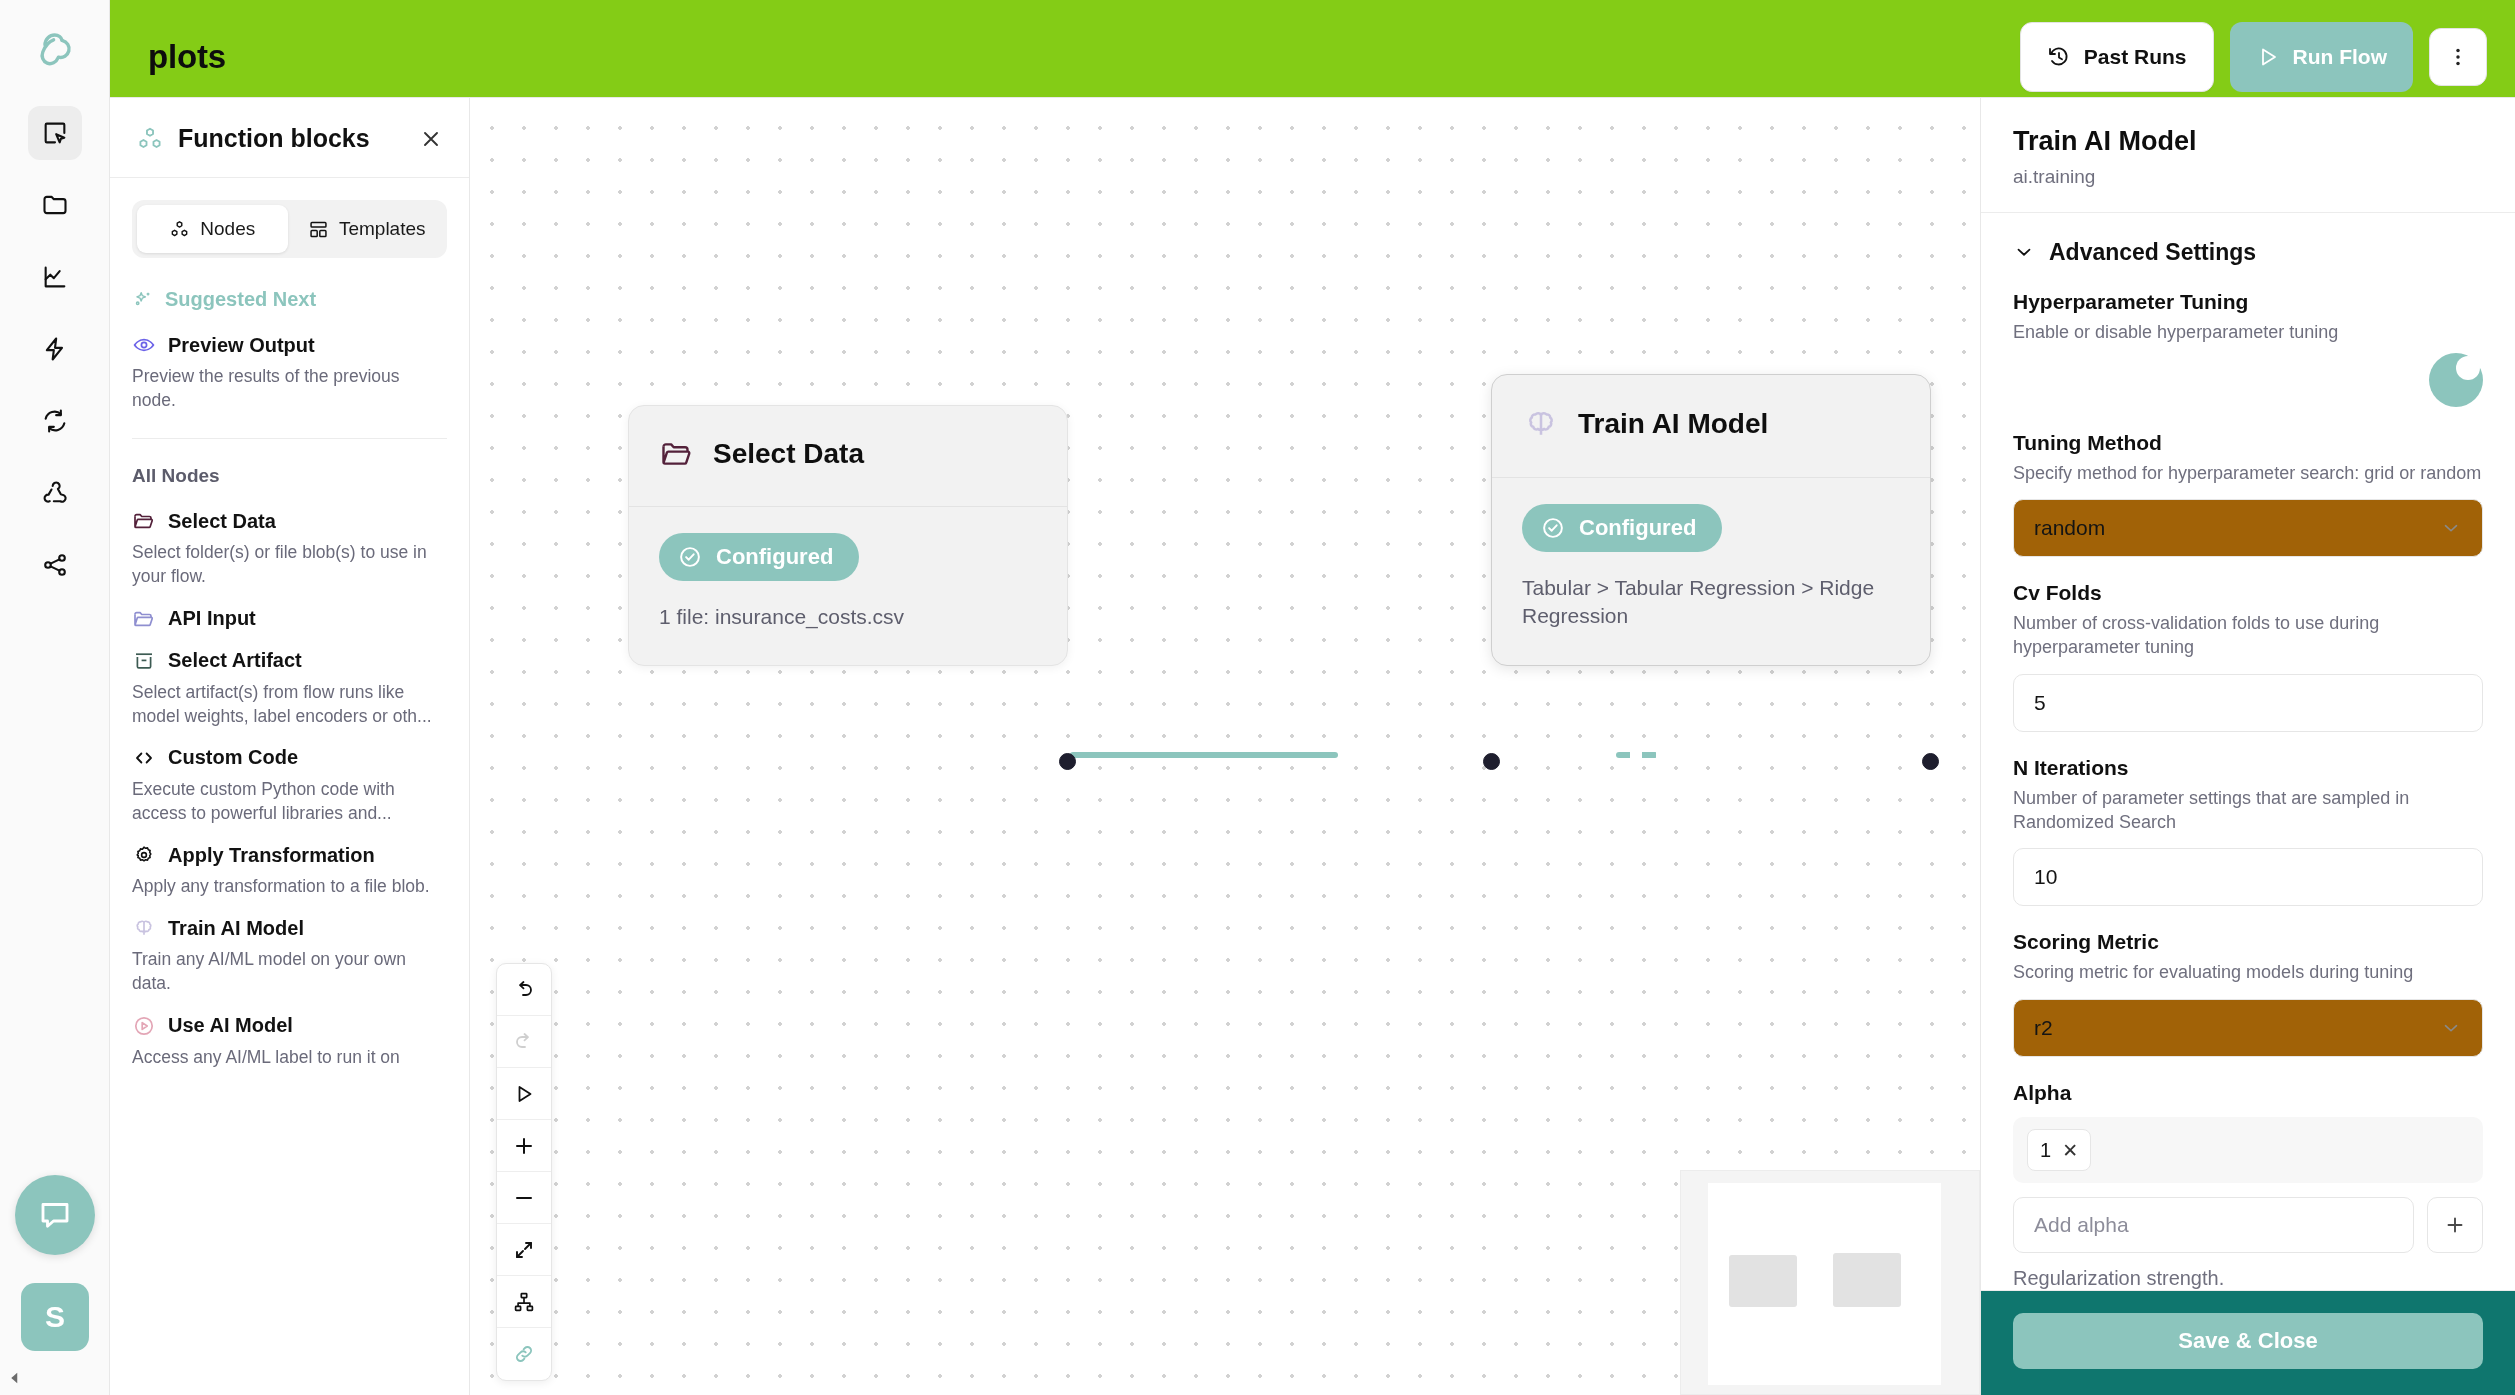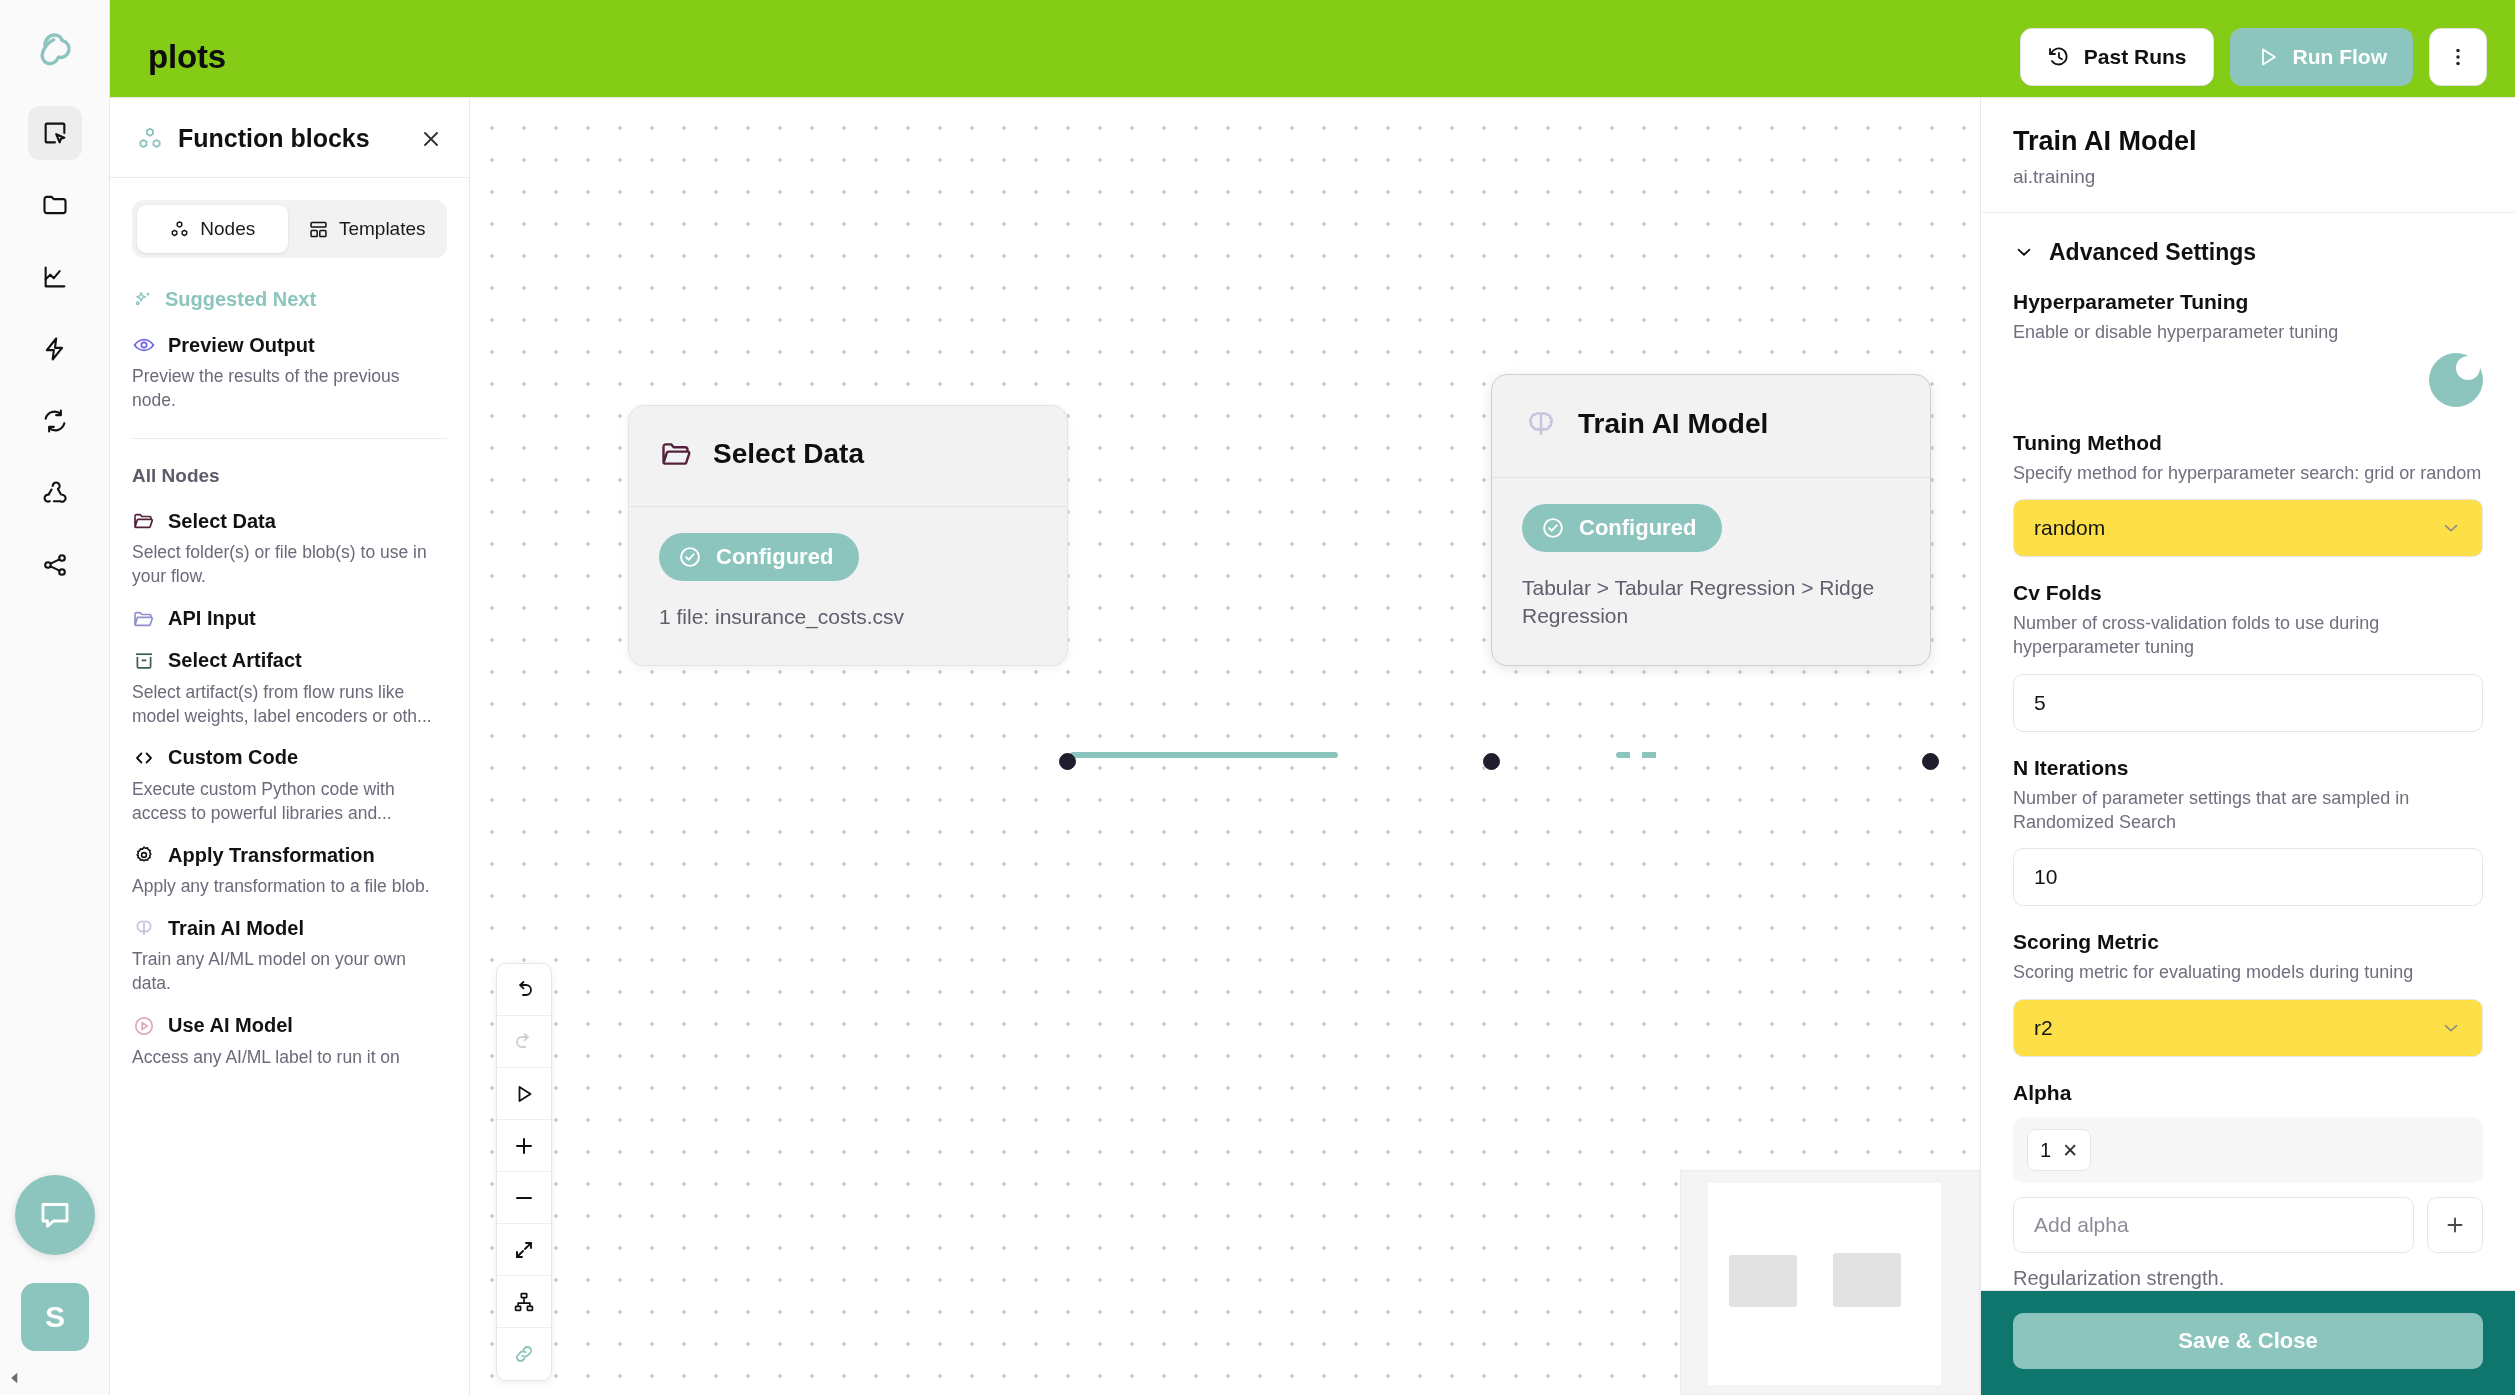--- a/index.html
+++ b/index.html
@@ -51,21 +51,21 @@
   .topbar {
     height: 98px; flex: 0 0 98px;
     background: #84cc16;
     border-bottom: 1px solid #e8e8e8;
     display:flex; align-items:center;
     padding: 17px 28px 0 38px;
   }
   .topbar-title { font-size: 33px; font-weight: 700; color:#0d0d0d; letter-spacing:-.2px; }
   .topbar-right { margin-left:auto; display:flex; align-items:center; gap: 16px; }
   .btn {
-    height: 58px; border-radius: 12px; display:flex; align-items:center; gap:13px;
+    height: 70px; border-radius: 12px; display:flex; align-items:center; gap:13px;
     padding: 0 26px; font-size: 21px; cursor:pointer; white-space:nowrap;
   }
   .btn-light { background:#fff; border:1px solid #e3e3e3; color:#111; font-weight:600;
     box-shadow: 0 1px 2px rgba(0,0,0,.04); }
   .btn-primary { background:#8cc5bd; color:#fff; font-weight:600; border:none; }
   .btn-kebab { width:58px; height:58px; justify-content:center; padding:0;
     background:#fff; border:1px solid #e3e3e3; border-radius:12px; cursor:pointer;
     display:flex; align-items:center; }
 
   
@@ -188,21 +188,21 @@
     margin-left:auto; width: 54px; height: 30px; border-radius: 999px;
     background:#8cc5bd; position:relative; cursor:pointer; flex:0 0 54px; margin-top: 8px;
   }
   .toggle .knob {
     position:absolute; right:3px; top:3px; width:24px; height:24px;
     border-radius:50%; background:#fff;
   }
   .select {
     margin-top: 14px; height: 58px; border:1px solid #e6e6e6; border-radius: 10px;
     display:flex; align-items:center; padding: 0 20px; font-size: 21px; color:#141414;
-    cursor:pointer; background:#fde047;
+    cursor:pointer; background:#a16207;
   }
   .select .chev { margin-left:auto; color:#8a8a8a; display:flex; }
   .textinput {
     margin-top: 14px; height: 58px; border:1px solid #e6e6e6; border-radius: 10px;
     display:flex; align-items:center; padding: 0 20px; font-size: 21px; color:#141414;
     background:#fff;
   }
   .chipbox {
     margin-top: 12px; background:#f7f7f7; border-radius: 10px;
     padding: 12px 14px; display:flex; gap:10px; flex-wrap:wrap; min-height: 62px;

